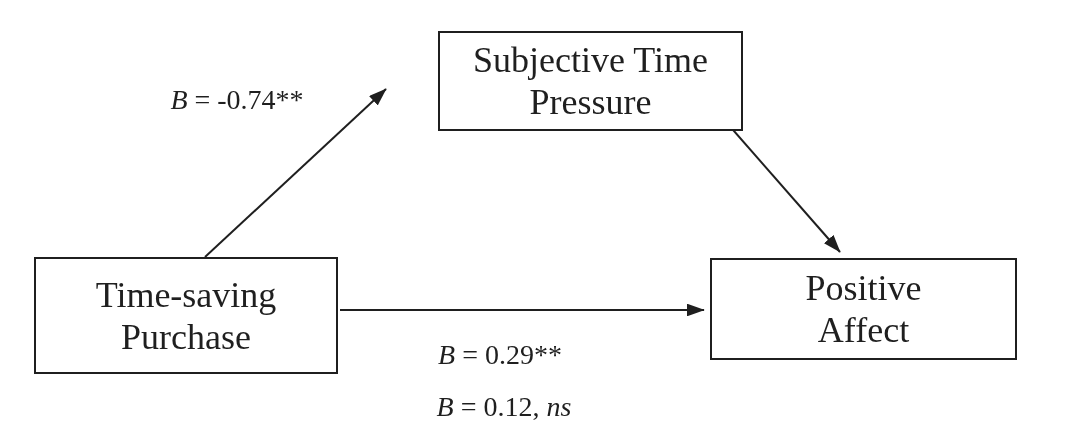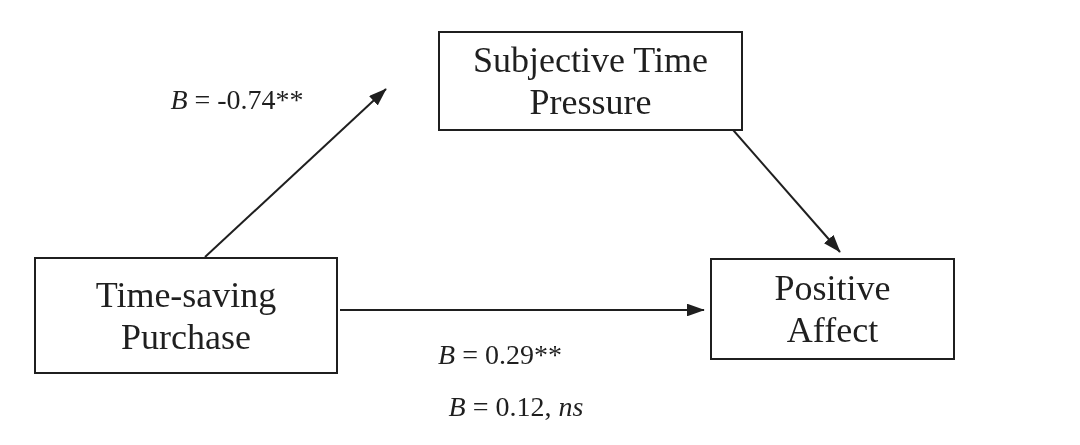--- a/index.html
+++ b/index.html
@@ -35,33 +35,33 @@
     display: flex;
     align-items: center;
     justify-content: center;
     text-align: center;
     font-size: 36px;
     line-height: 42px;
     white-space: pre-line;
   }
   .node-mediator  { left: 390px; top: 31px;  width: 305px; height: 100px; margin-left: 48px; }
   .node-predictor { left: 34px;  top: 257px; width: 304px; height: 117px; }
-  .node-outcome   { left: 710px; top: 258px; width: 245px; height: 102px; font-family: Liberation Serif, serif; }
+  .node-outcome   { left: 710px; top: 258px; width: 307px; height: 102px; font-family: Liberation Serif, serif; }
   .path-label {
     position: absolute;
     transform: translate(-50%, -50%);
     font-size: 28px;
     line-height: 34px;
     white-space: nowrap;
   }
   .path-label i { font-style: italic; }
   .label-a      { left: 237px; top: 100px; }
   .label-b      { left: 885px; top: 100px; }
   .label-total  { left: 500px; top: 355px; }
-  .label-direct { left: 504px; top: 407px; margin-left: 12px; }
+  .label-direct { left: 504px; top: 407px; }
 </style>
 </head>
 <body>
 
 <div class="canvas">
 
   <svg class="arrows-layer" width="1080" height="445" viewBox="0 0 1080 445" xmlns="http://www.w3.org/2000/svg">
     <defs>
       <marker id="arrowhead" markerWidth="9" markerHeight="6.4" refX="8.6" refY="3.2" orient="auto" markerUnits="strokeWidth">
         <path d="M0,0 L9,3.2 L0,6.4 Z" fill="#1f1f1f"></path>

